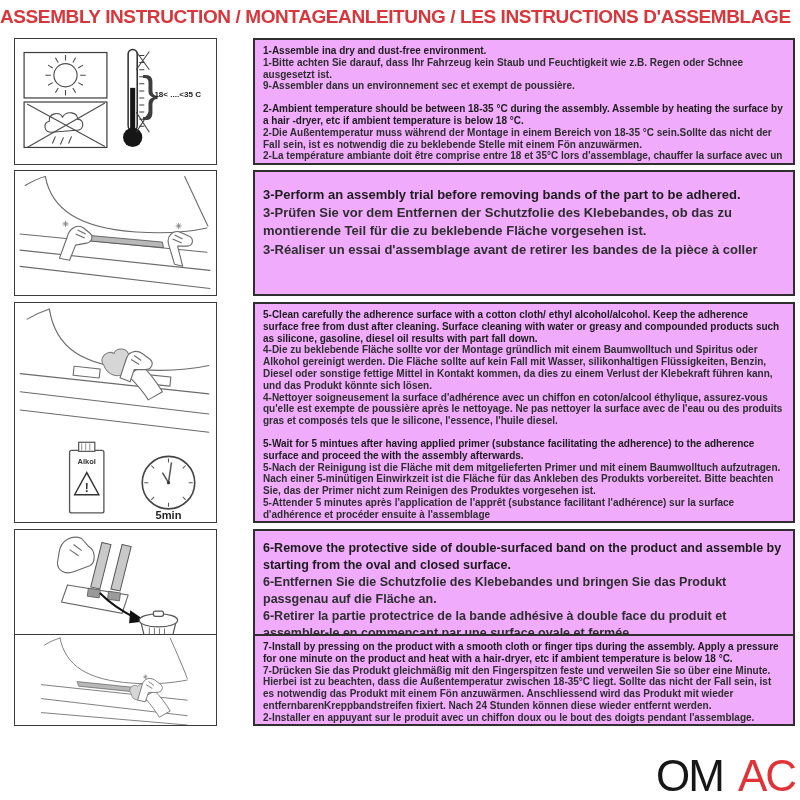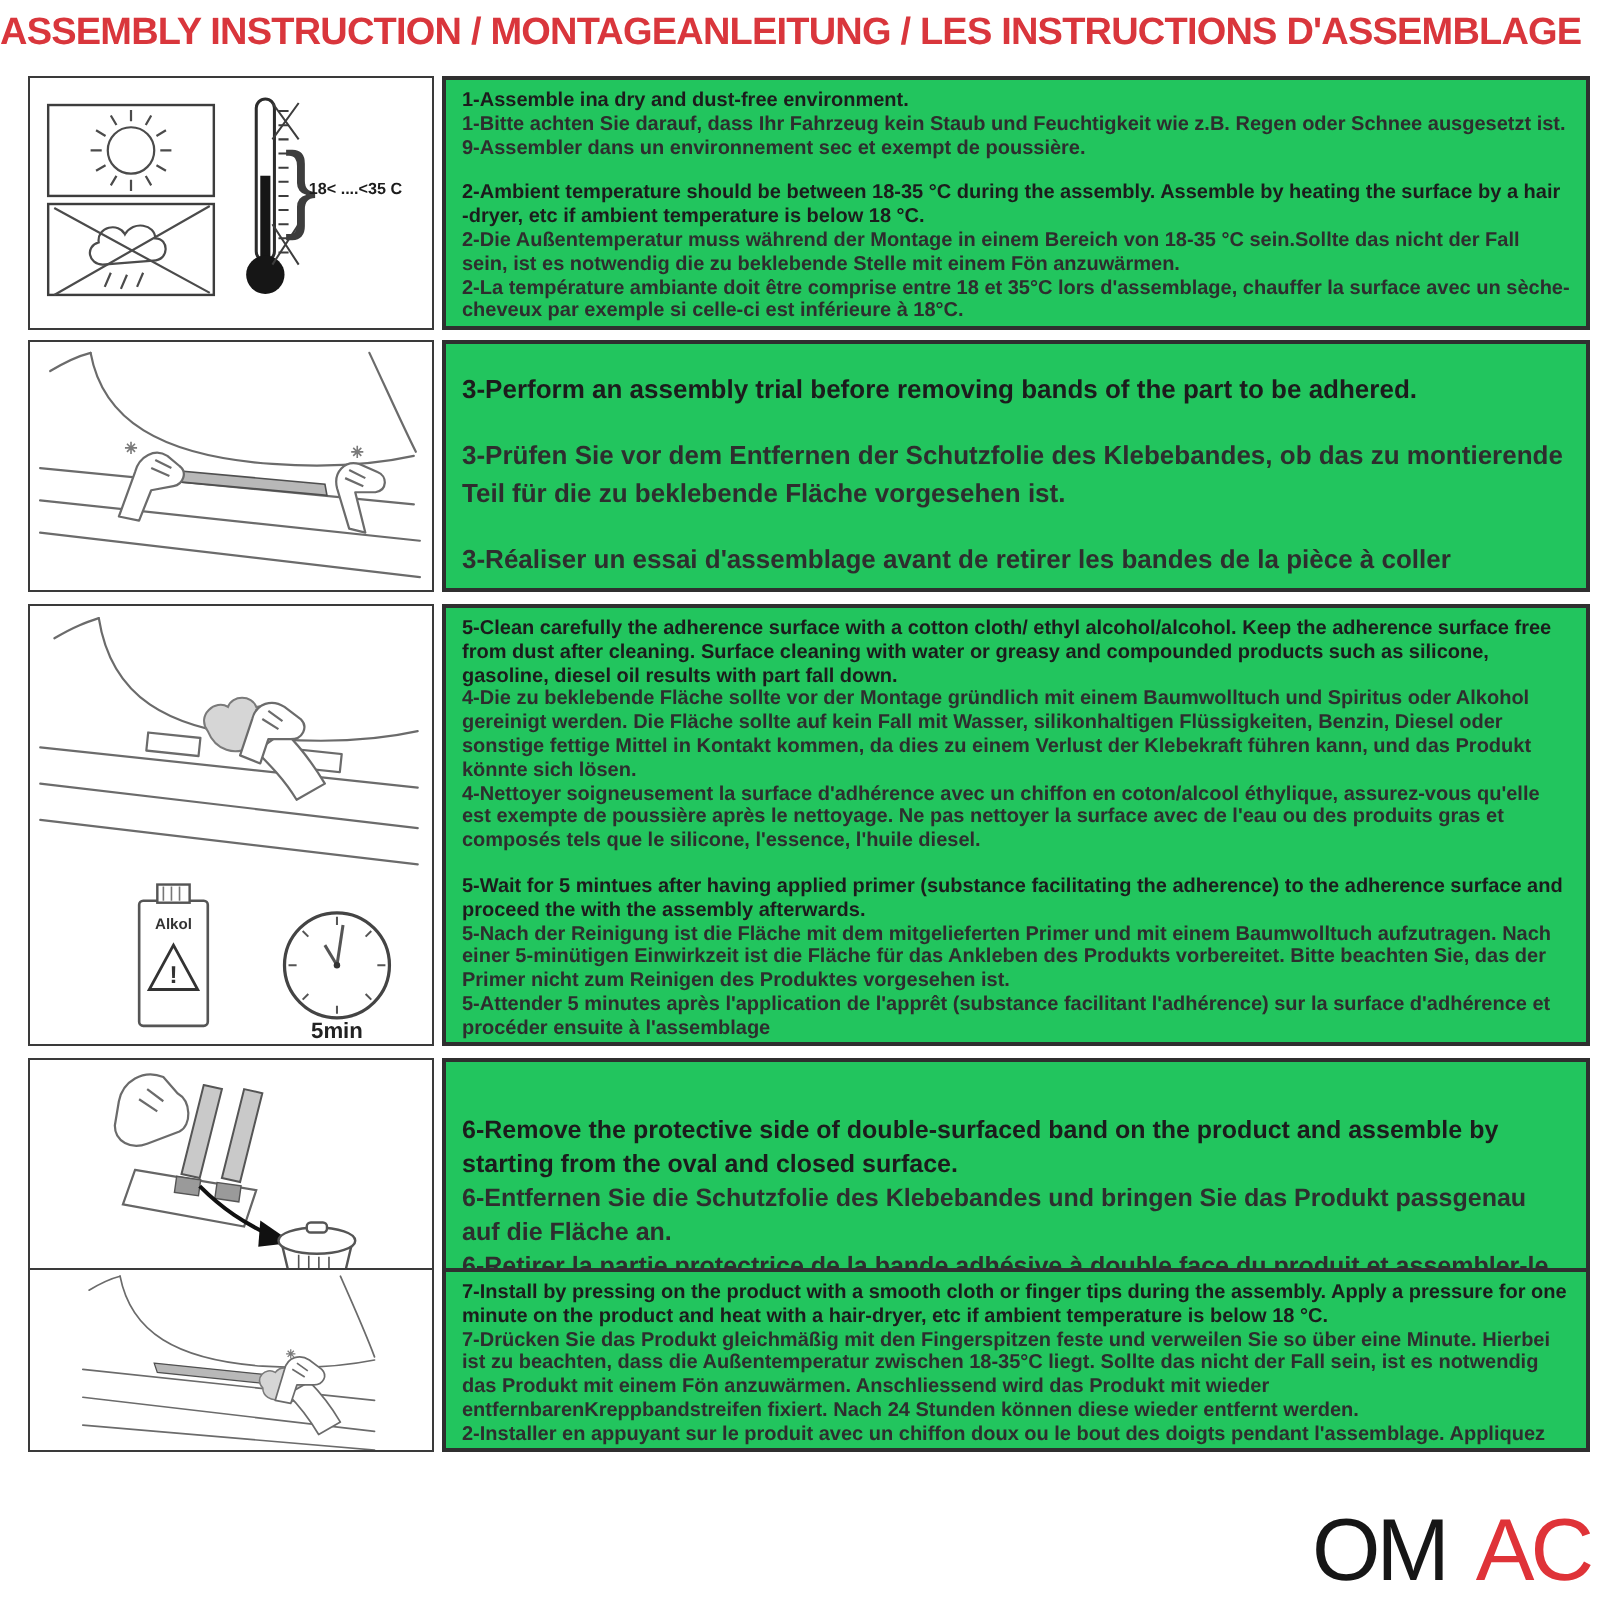--- a/index.html
+++ b/index.html
@@ -11,27 +11,27 @@
     position:absolute;top:6px;left:0;width:692px;text-align:center;
     color:#d9363c;font-weight:bold;font-size:19px;letter-spacing:-0.4px;white-space:nowrap;
   }
   .row{position:absolute;left:14px;width:781px;display:flex;gap:4px;}
   .r1{top:38px;height:127px}
   .r2{top:170px;height:126px}
   .r3{top:302px;height:221px}
   .r4{top:529px;height:119px}
   .r5{top:634px;height:92px}
   .cell-l{flex:0 0 203px;width:203px;border:1.4px solid #3a3a3a;box-sizing:border-box;background:#fff;overflow:hidden;}
-  .cell-r{flex:1;border:2px solid #2f2f2f;box-sizing:border-box;padding:5px 8px;display:flex;flex-direction:column;background:#22c55e;overflow:hidden;}
+  .cell-r{flex:1;border:2px solid #2f2f2f;box-sizing:border-box;padding:5px 8px;display:flex;flex-direction:column;background:#f0abfc;overflow:hidden;margin-left:32px;}
   .cell-l svg{display:block;width:100%;height:100%;}
   .para{margin:0;color:#2e2e2e;font-weight:bold;}
   .para.b{font-weight:bold;color:#1c1c1c;}
   .small{font-size:10px;line-height:1.18;}
-  .mid{font-size:13px;line-height:1.4;justify-content:space-between;padding-top:14px;}
-  .med{font-size:12.5px;line-height:1.36;padding-top:26px;}
+  .mid{font-size:13px;line-height:1.4;justify-content:flex-start;padding-top:14px;}
+  .med{font-size:12.5px;line-height:1.36;padding-top:9px;}
   .gap{height:11px;flex:0 0 auto;}
   .logo{
     position:absolute;right:5px;bottom:2px;z-index:5;background:#fff;
     padding:2px 0 0 12px;display:flex;align-items:flex-end;
     font-weight:normal;font-size:44px;line-height:1;letter-spacing:-2px;
   }
   .logo .om{color:#161616;}
   .logo .ac{color:#df3338;margin-left:15px;}
   svg text{font-family:"Liberation Sans", sans-serif;}
 </style>

